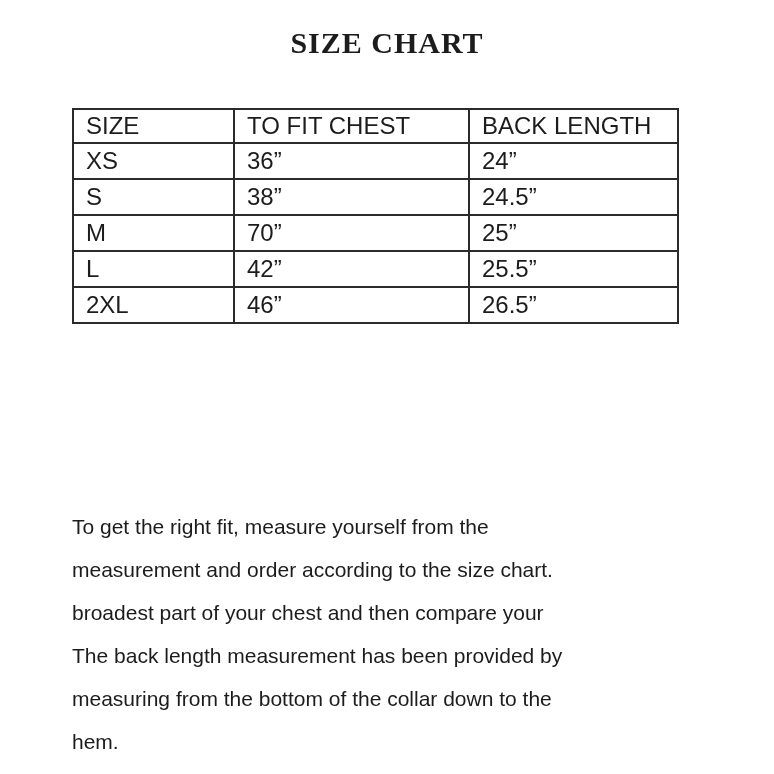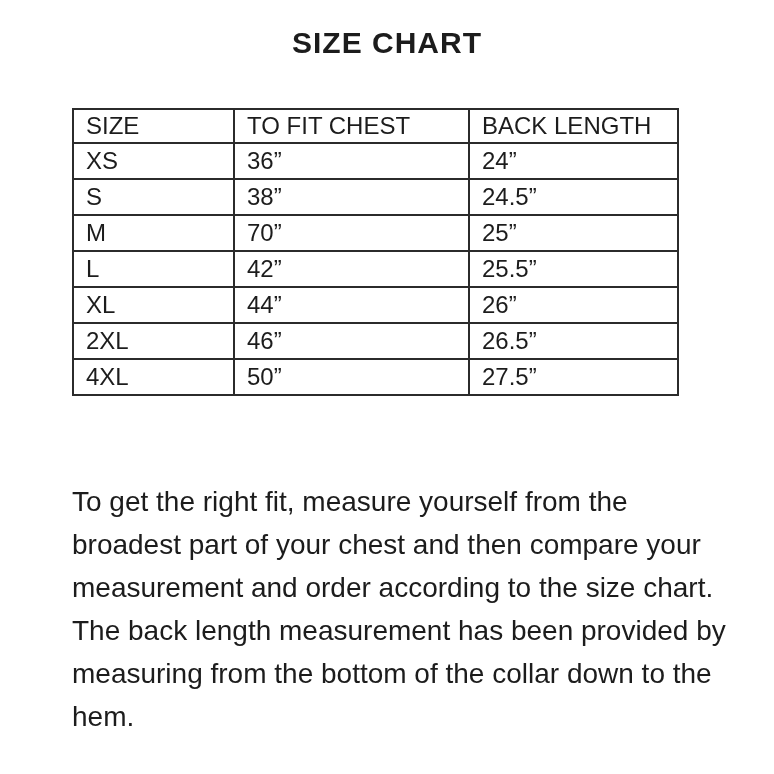--- a/index.html
+++ b/index.html
@@ -20,20 +20,21 @@
   .title {
     position: absolute;
     top: 26px;
     left: 0;
     width: 774px;
     text-align: center;
     font-size: 30px;
     font-weight: 600;
     letter-spacing: 1px;
     color: #1c1c1c;
+    font-family: Liberation Serif, serif;
   }
   table.size-table {
     position: absolute;
     left: 72px;
     top: 108px;
     width: 605px;
     border-collapse: collapse;
     table-layout: fixed;
   }
   table.size-table col.c1 { width: 161px; }
@@ -52,23 +53,23 @@
     white-space: nowrap;
     overflow: hidden;
   }
   table.size-table th {
     font-weight: 400;
     height: 34px;
   }
   .description {
     position: absolute;
     left: 72px;
-    top: 480px;
+    top: 505px;
     width: 640px;
-    font-size: 28px;
+    font-size: 21px;
     line-height: 43px;
     color: #1c1c1c;
   }
   .description .line { white-space: nowrap; }
 </style>
 </head>
 <body>
 
 <div class="page">
 
@@ -102,39 +103,29 @@
         <td>M</td>
         <td>70”</td>
         <td>25”</td>
       </tr>
       <tr>
         <td>L</td>
         <td>42”</td>
         <td>25.5”</td>
       </tr>
       <tr>
-        <td>XL</td>
-        <td>44”</td>
-        <td>26”</td>
-      </tr>
-      <tr>
         <td>2XL</td>
         <td>46”</td>
         <td>26.5”</td>
-      </tr>
-      <tr>
-        <td>4XL</td>
-        <td>50”</td>
-        <td>27.5”</td>
       </tr>
     </tbody>
   </table>
 
   <div class="description">
     <div class="line">To get the right fit, measure yourself from the</div>
+    <div class="line">measurement and order according to the size chart.</div>
     <div class="line">broadest part of your chest and then compare your</div>
-    <div class="line">measurement and order according to the size chart.</div>
     <div class="line">The back length measurement has been provided by</div>
     <div class="line">measuring from the bottom of the collar down to the</div>
     <div class="line">hem.</div>
   </div>
 
 </div>
 
 </body></html>

